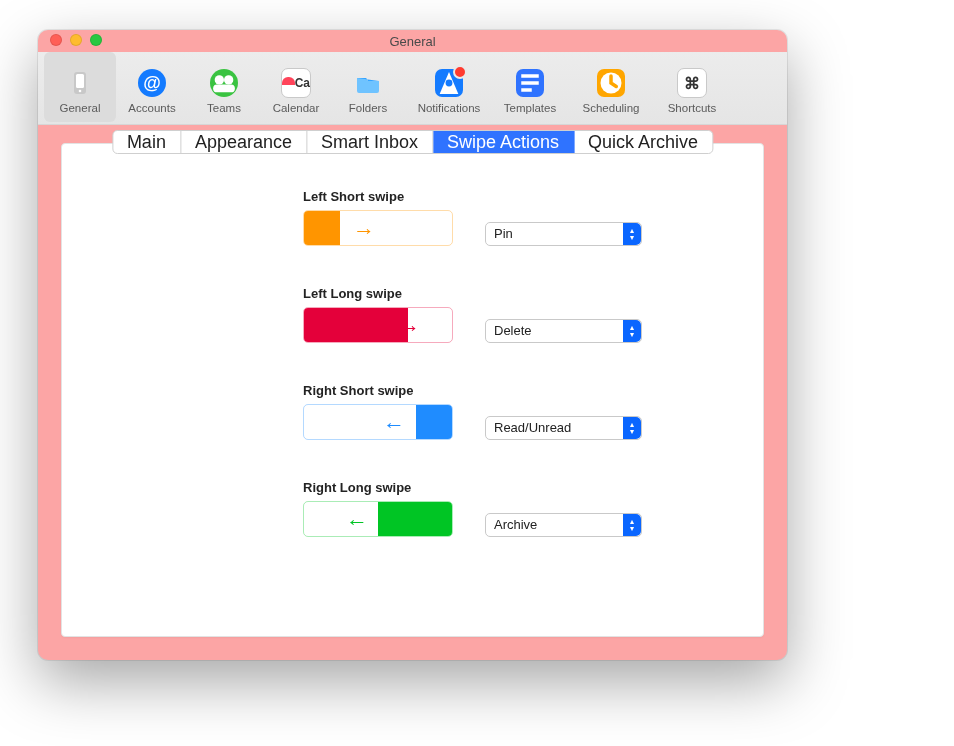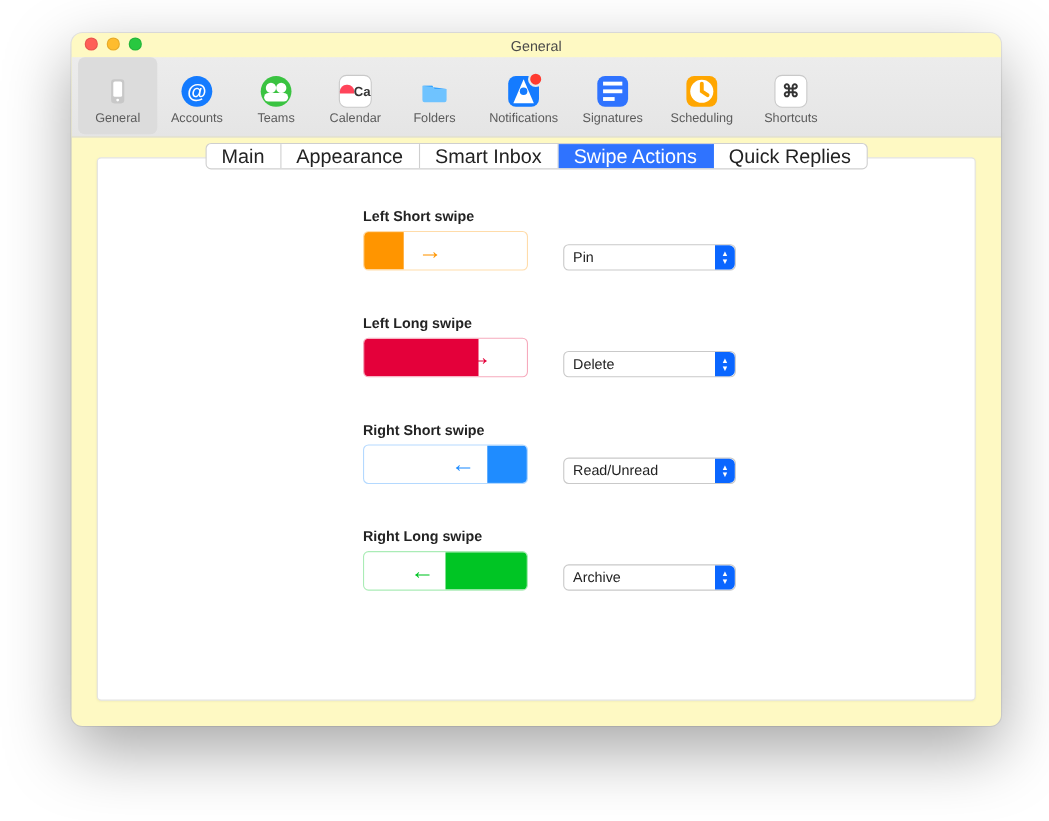--- a/index.html
+++ b/index.html
@@ -1,17 +1,17 @@
 <!DOCTYPE html>
 <html><head>
 <meta charset="utf-8">
 <style>
   html,body{margin:0;padding:0;background:#fff;font-family:-apple-system,BlinkMacSystemFont,"Helvetica Neue",Arial,sans-serif;font-size:13px;color:#232323;}
   .stage{width:954px;height:746px;position:relative;}
-  .window{position:absolute;left:65px;top:30px;width:845px;height:630px;background:#fef9c3;border-radius:10px;box-shadow:0 22px 60px rgba(0,0,0,.35),0 0 0 1px rgba(0,0,0,.08);overflow:hidden;}
+  .window{position:absolute;left:38px;top:30px;width:749px;height:630px;background:#fca5a5;border-radius:10px;box-shadow:0 22px 60px rgba(0,0,0,.35),0 0 0 1px rgba(0,0,0,.08);overflow:hidden;}
   .titlebar{height:22px;display:flex;align-items:center;justify-content:center;position:relative;}
   .traffic{position:absolute;left:12px;top:4px;display:flex;gap:8px;}
   .dot{width:12px;height:12px;border-radius:50%;box-shadow:inset 0 0 0 1px rgba(0,0,0,.1);}
   .dot.red{background:#ff5f57;} .dot.yellow{background:#febc2e;} .dot.green{background:#28c840;}
   .wintitle{font-size:13px;color:#4a4a4a;}
   .toolbar{height:72px;display:flex;align-items:flex-start;padding:0 6px;border-bottom:1px solid #d6d6d6;background:linear-gradient(#ececec,#e5e5e5);}
   .tb-item{width:72px;display:flex;flex-direction:column;align-items:center;justify-content:center;gap:4px;padding-top:8px;cursor:pointer;border-radius:6px;height:62px;}
   .tb-item.selected{background:#dcdcdc;}
   .tb-item.wider{width:90px;}
   .tb-label{font-size:11.5px;color:#5b5b5b;white-space:nowrap;}
@@ -113,21 +113,21 @@
         <div class="tb-item">
           <div class="tb-icon">
             <div class="rrect" style="background:#2f73ff">
               <svg width="16" height="16" viewBox="0 0 16 16">
                 <rect x="3" y="3" width="10" height="2" fill="#fff"></rect>
                 <rect x="3" y="7" width="10" height="2" fill="#fff"></rect>
                 <rect x="3" y="11" width="6" height="2" fill="#fff"></rect>
               </svg>
             </div>
           </div>
-          <div class="tb-label">Signatures</div>
+          <div class="tb-label">Templates</div>
         </div>
         <div class="tb-item wider">
           <div class="tb-icon">
             <div class="rrect" style="background:#ffa600">
               <svg width="16" height="16" viewBox="0 0 16 16">
                 <circle cx="8" cy="8" r="6" fill="#fff"></circle>
                 <path d="M8 4v4l3 2" stroke="#ffa600" stroke-width="2" fill="none" stroke-linecap="round"></path>
               </svg>
             </div>
           </div>
@@ -139,21 +139,21 @@
           </div>
           <div class="tb-label">Shortcuts</div>
         </div>
       </div>
 
     <div class="segmented" id="segmented">
         <div class="seg">Main</div>
         <div class="seg">Appearance</div>
         <div class="seg">Smart Inbox</div>
         <div class="seg selected">Swipe Actions</div>
-        <div class="seg">Quick Replies</div>
+        <div class="seg">Quick Archive</div>
       </div>
 
     <div class="content">
       <div class="form" id="form">
           <div class="group">
             <div class="glabel">Left Short swipe</div>
             <div class="row">
               <div class="swipebox" style="border-color:#ff950055">
                 <div class="fill" style="position:absolute;left:0;width:24%;background:#ff9500"></div>
                 <div class="arrow" style="left:49px;color:#ff9500">→</div>

